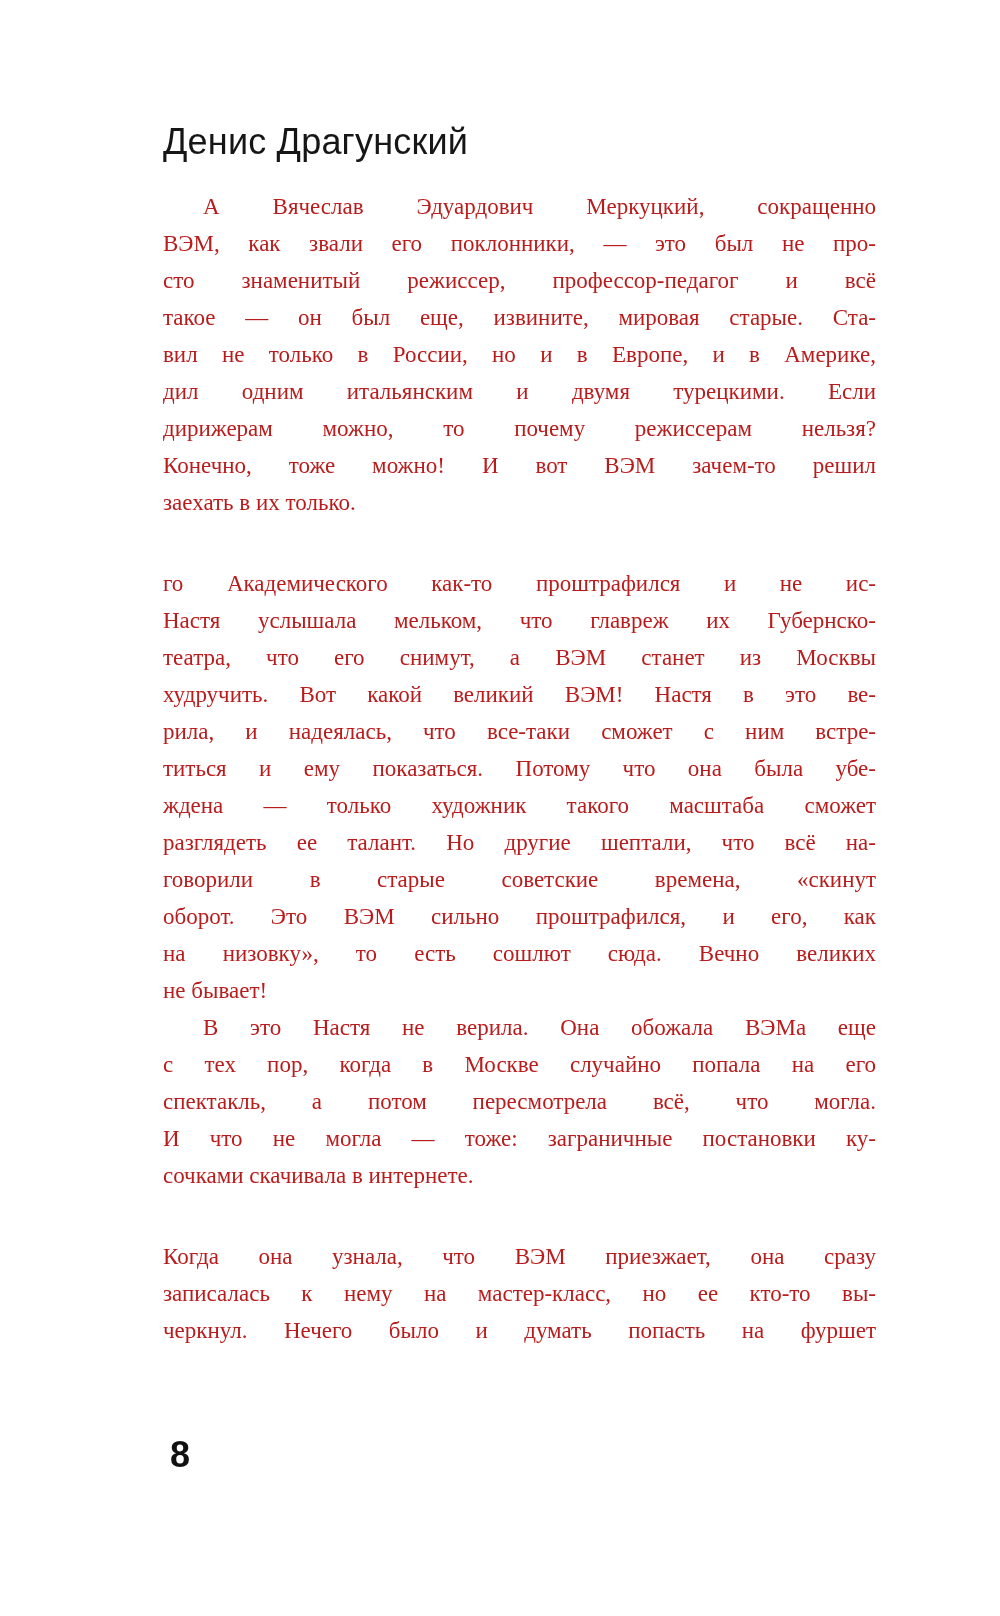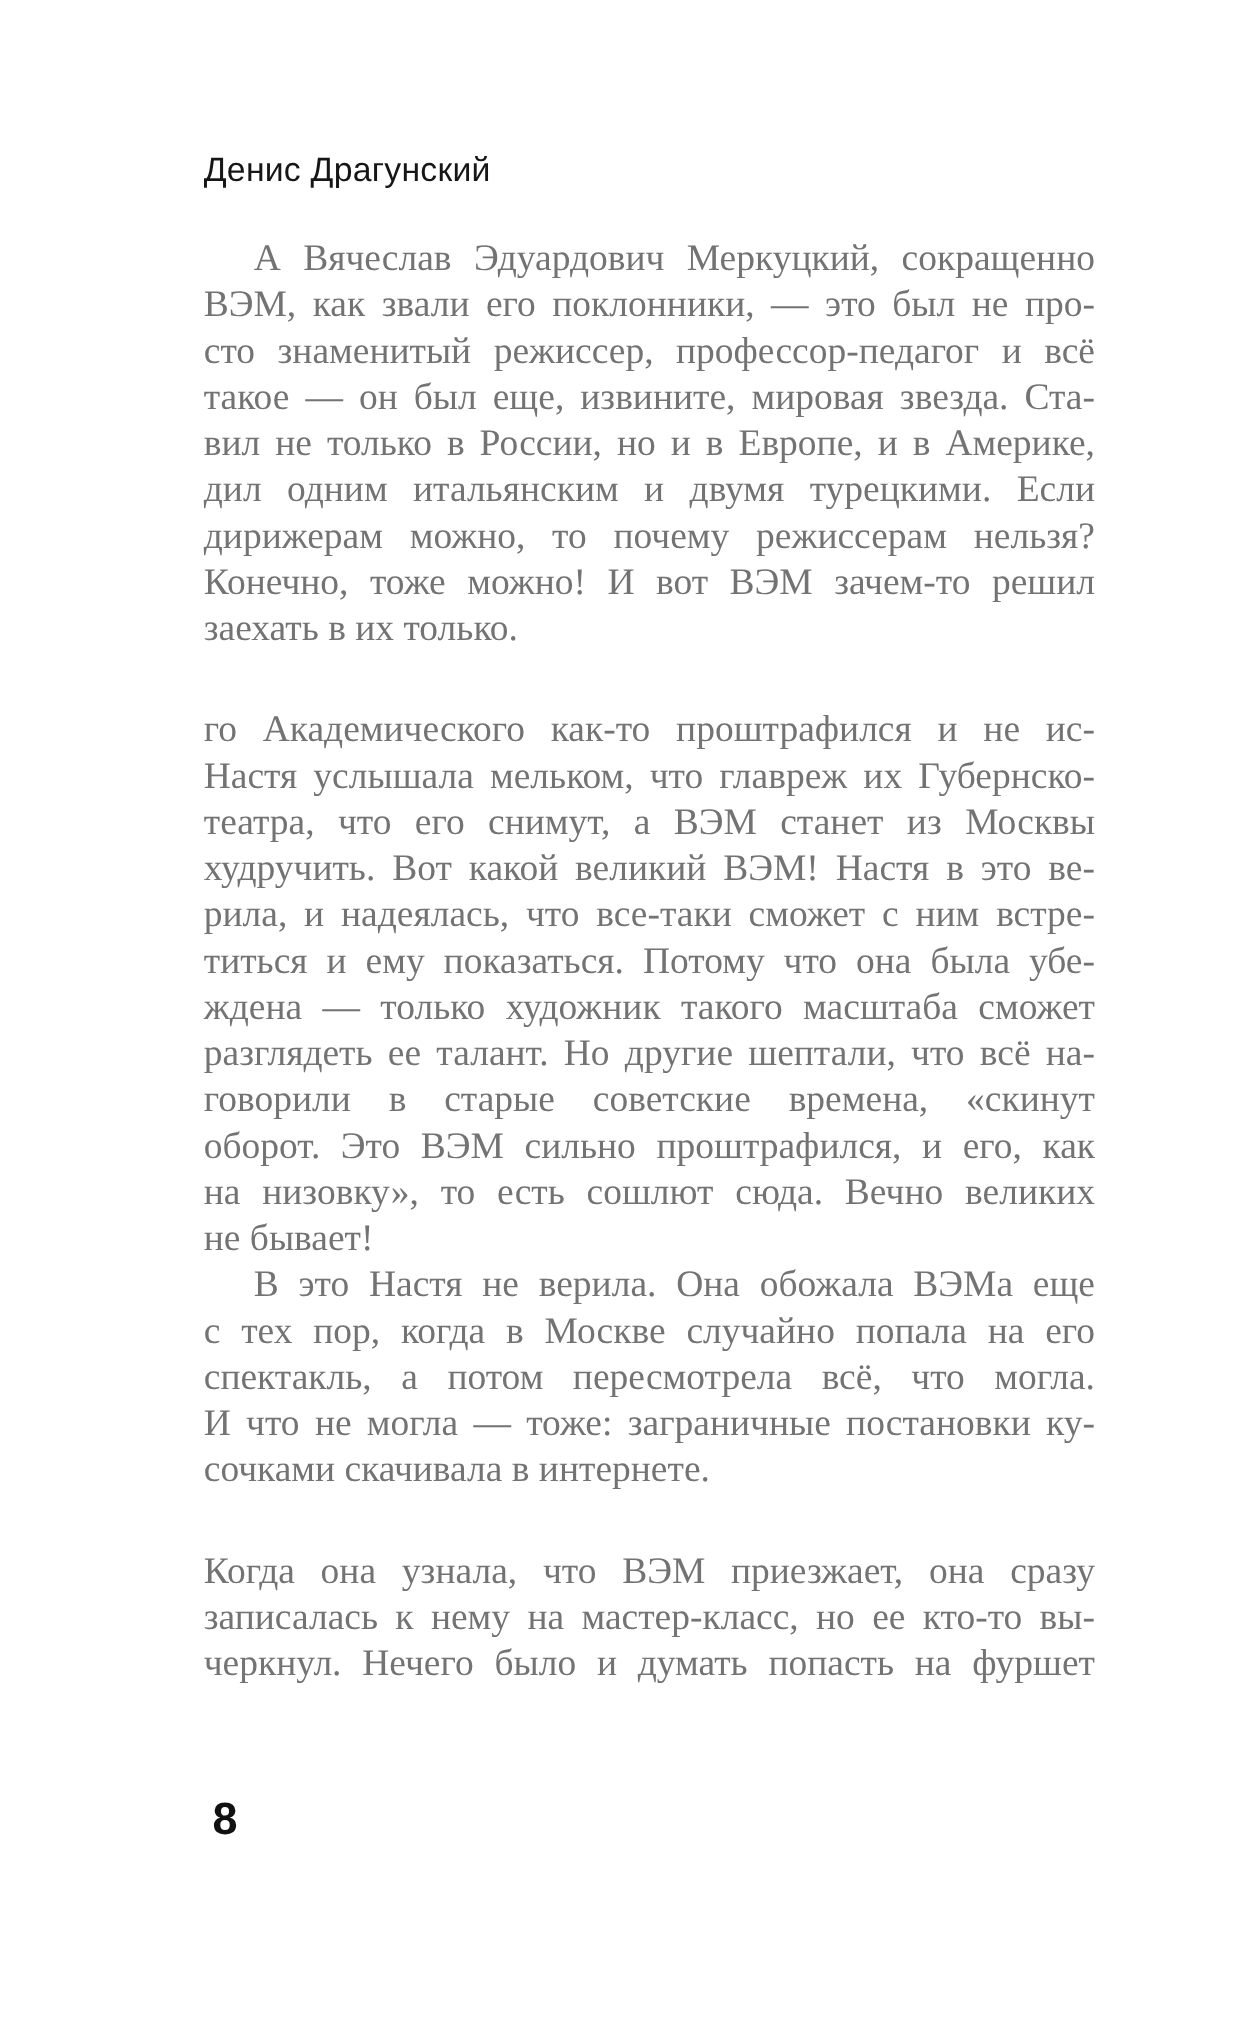--- a/index.html
+++ b/index.html
@@ -10,33 +10,33 @@
     background: #ffffff;
     overflow: hidden;
     font-family: "Liberation Serif", serif;
     color: #1b1b1b;
   }
   .author {
     position: absolute;
     left: 163px;
     top: 121px;
     font-family: "Liberation Sans", sans-serif;
-    font-size: 27px;
+    font-size: 36px;
     letter-spacing: 0.2px;
     color: #161616;
     white-space: nowrap;
   }
   .text-block {
     position: absolute;
     left: 163px;
     top: 188px;
     width: 713px;
-    font-size: 30px;
+    font-size: 23px;
     line-height: 37px;
-    color: #737373;
+    color: #b91c1c;
   }
   .para { margin: 0; }
   .para.gap { margin-top: 44px; }
   .line {
     text-align: justify;
     text-align-last: justify;
     white-space: normal;
   }
   .line.final { text-align-last: left; }
   .line.indent { text-indent: 40px; }
@@ -54,21 +54,21 @@
 <body>
 
 <div class="page">
   <div class="author">Денис Драгунский</div>
 
   <div class="text-block" id="text-block">
       <div class="para">
         <div class="line indent">А Вячеслав Эдуардович Меркуцкий, сокращенно</div>
         <div class="line">ВЭМ, как звали его поклонники, — это был не про-</div>
         <div class="line">сто знаменитый режиссер, профессор-педагог и всё</div>
-        <div class="line">такое — он был еще, извините, мировая звезда. Ста-</div>
+        <div class="line">такое — он был еще, извините, мировая старые. Ста-</div>
         <div class="line">вил не только в России, но и в Европе, и в Америке,</div>
         <div class="line">дил одним итальянским и двумя турецкими. Если</div>
         <div class="line">дирижерам можно, то почему режиссерам нельзя?</div>
         <div class="line">Конечно, тоже можно! И вот ВЭМ зачем-то решил</div>
         <div class="line final">заехать в их только.</div>
       </div>
       <div class="para gap">
         <div class="line">го Академического как-то проштрафился и не ис-</div>
         <div class="line">Настя услышала мельком, что главреж их Губернско-</div>
         <div class="line">театра, что его снимут, а ВЭМ станет из Москвы</div>

